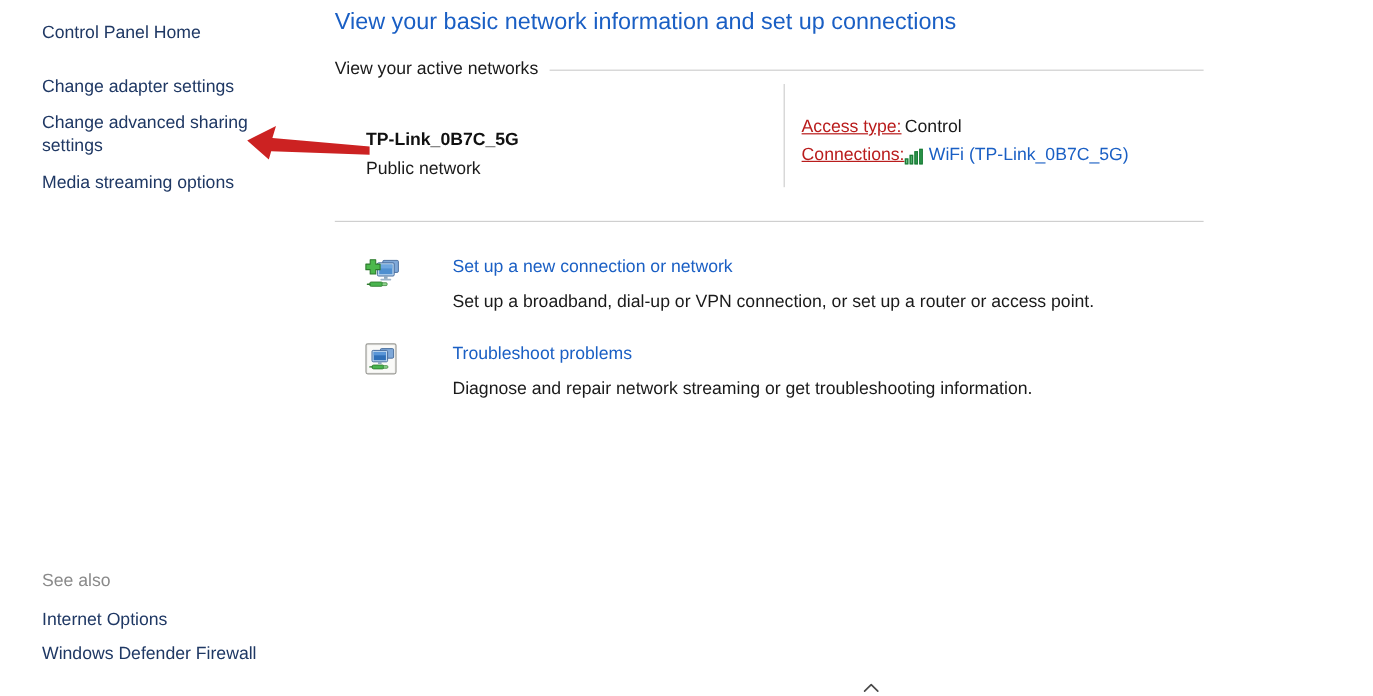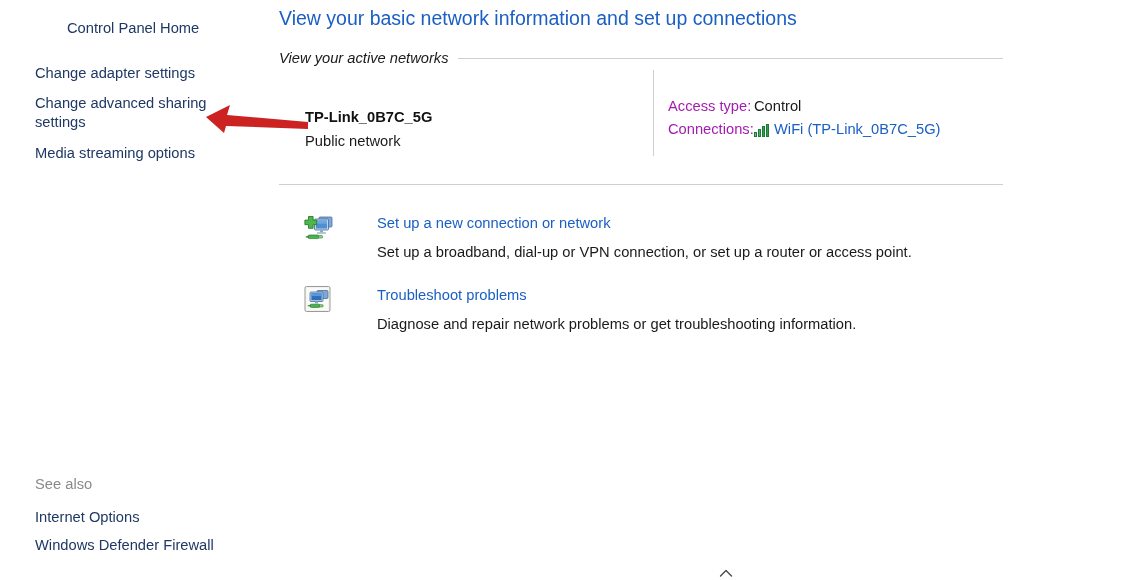--- a/index.html
+++ b/index.html
@@ -26,21 +26,21 @@
   .side-link {
     position: absolute;
     left: 35px;
     width: 200px;
     font-size: 14.7px;
     line-height: 19px;
     color: #1f3864;
     cursor: pointer;
   }
 
-  #side-home      { top: 19px; margin-left: 32px; }
+  #side-home      { top: 19px; }
   #side-adapter   { top: 64px; }
   #side-advanced  { top: 94px; }
   #side-media     { top: 144px; }
 
   #see-also-label {
     position: absolute;
     left: 35px;
     top: 476px;
     font-size: 14.7px;
     color: #8a8a8a;
@@ -78,21 +78,21 @@
     font-size: 14.7px;
     color: #1a1a1a;
     white-space: nowrap;
     padding-right: 9px;
   }
   .section-head .sh-rule {
     flex: 1 1 auto;
     height: 1px;
     background: #cfcfcf;
   }
-  #head-active  { top: 50px; font-style: italic; }
+  #head-active  { top: 50px; }
   #head-change  { top: 184px; }
 
   
   #active-net-block {
     position: absolute;
     left: 33px;
     top: 107px;
   }
   #net-name {
     font-size: 14.7px;
@@ -125,21 +125,22 @@
     font-size: 14.7px;
     line-height: 23px;
   }
   .nd-row {
     display: flex;
     align-items: center;
     white-space: nowrap;
   }
   .nd-key {
     width: 86px;
-    color: #a21caf;
+    color: #b91c1c;
+    text-decoration: underline;
   }
   .nd-val { color: #1a1a1a; }
   .nd-val-link {
     color: #1a5fc4;
     cursor: pointer;
   }
 
   
   .signal-icon {
     display: inline-flex;
@@ -306,21 +307,21 @@
       <rect x="9.4" y="9.3" width="10.2" height="6.9" fill="#2f6fb8"></rect>
       <rect x="9.4" y="9.3" width="10.2" height="2.8" fill="#5a96d8"></rect>
 
       <rect x="13" y="17.5" width="3" height="1.8" fill="#8fa8bf"></rect>
 
       <rect x="8" y="20.2" width="10" height="3.2" rx="1.3" fill="#49b44e" stroke="#2c7a2c" stroke-width="0.7"></rect>
       <rect x="17.4" y="20.7" width="3.8" height="2.2" rx="0.8" fill="#8fd48f" stroke="#2c7a2c" stroke-width="0.6"></rect>
       <path d="M6.2 21.8 h2" stroke="#2c7a2c" stroke-width="1.1" stroke-linecap="round"></path>
     </svg>
     <div class="task-link">Troubleshoot problems</div>
-    <div class="task-desc">Diagnose and repair network problems or get troubleshooting information.</div>
+    <div class="task-desc">Diagnose and repair network streaming or get troubleshooting information.</div>
   </div>
 </div>
 
 <svg id="annotation-arrow" viewBox="0 0 110 40">
   <path d="M6 19 L30 7 L27 17 L108 24 L108 31 L26 28 L24 35 Z" fill="#cc2222"></path>
 </svg>
 
 <svg id="bottom-chevron" viewBox="0 0 16 10">
   <path d="M2.5 8 L8 2.5 L13.5 8" fill="none" stroke="#4a4a4a" stroke-width="1.4" stroke-linecap="round" stroke-linejoin="round"></path>
 </svg>

